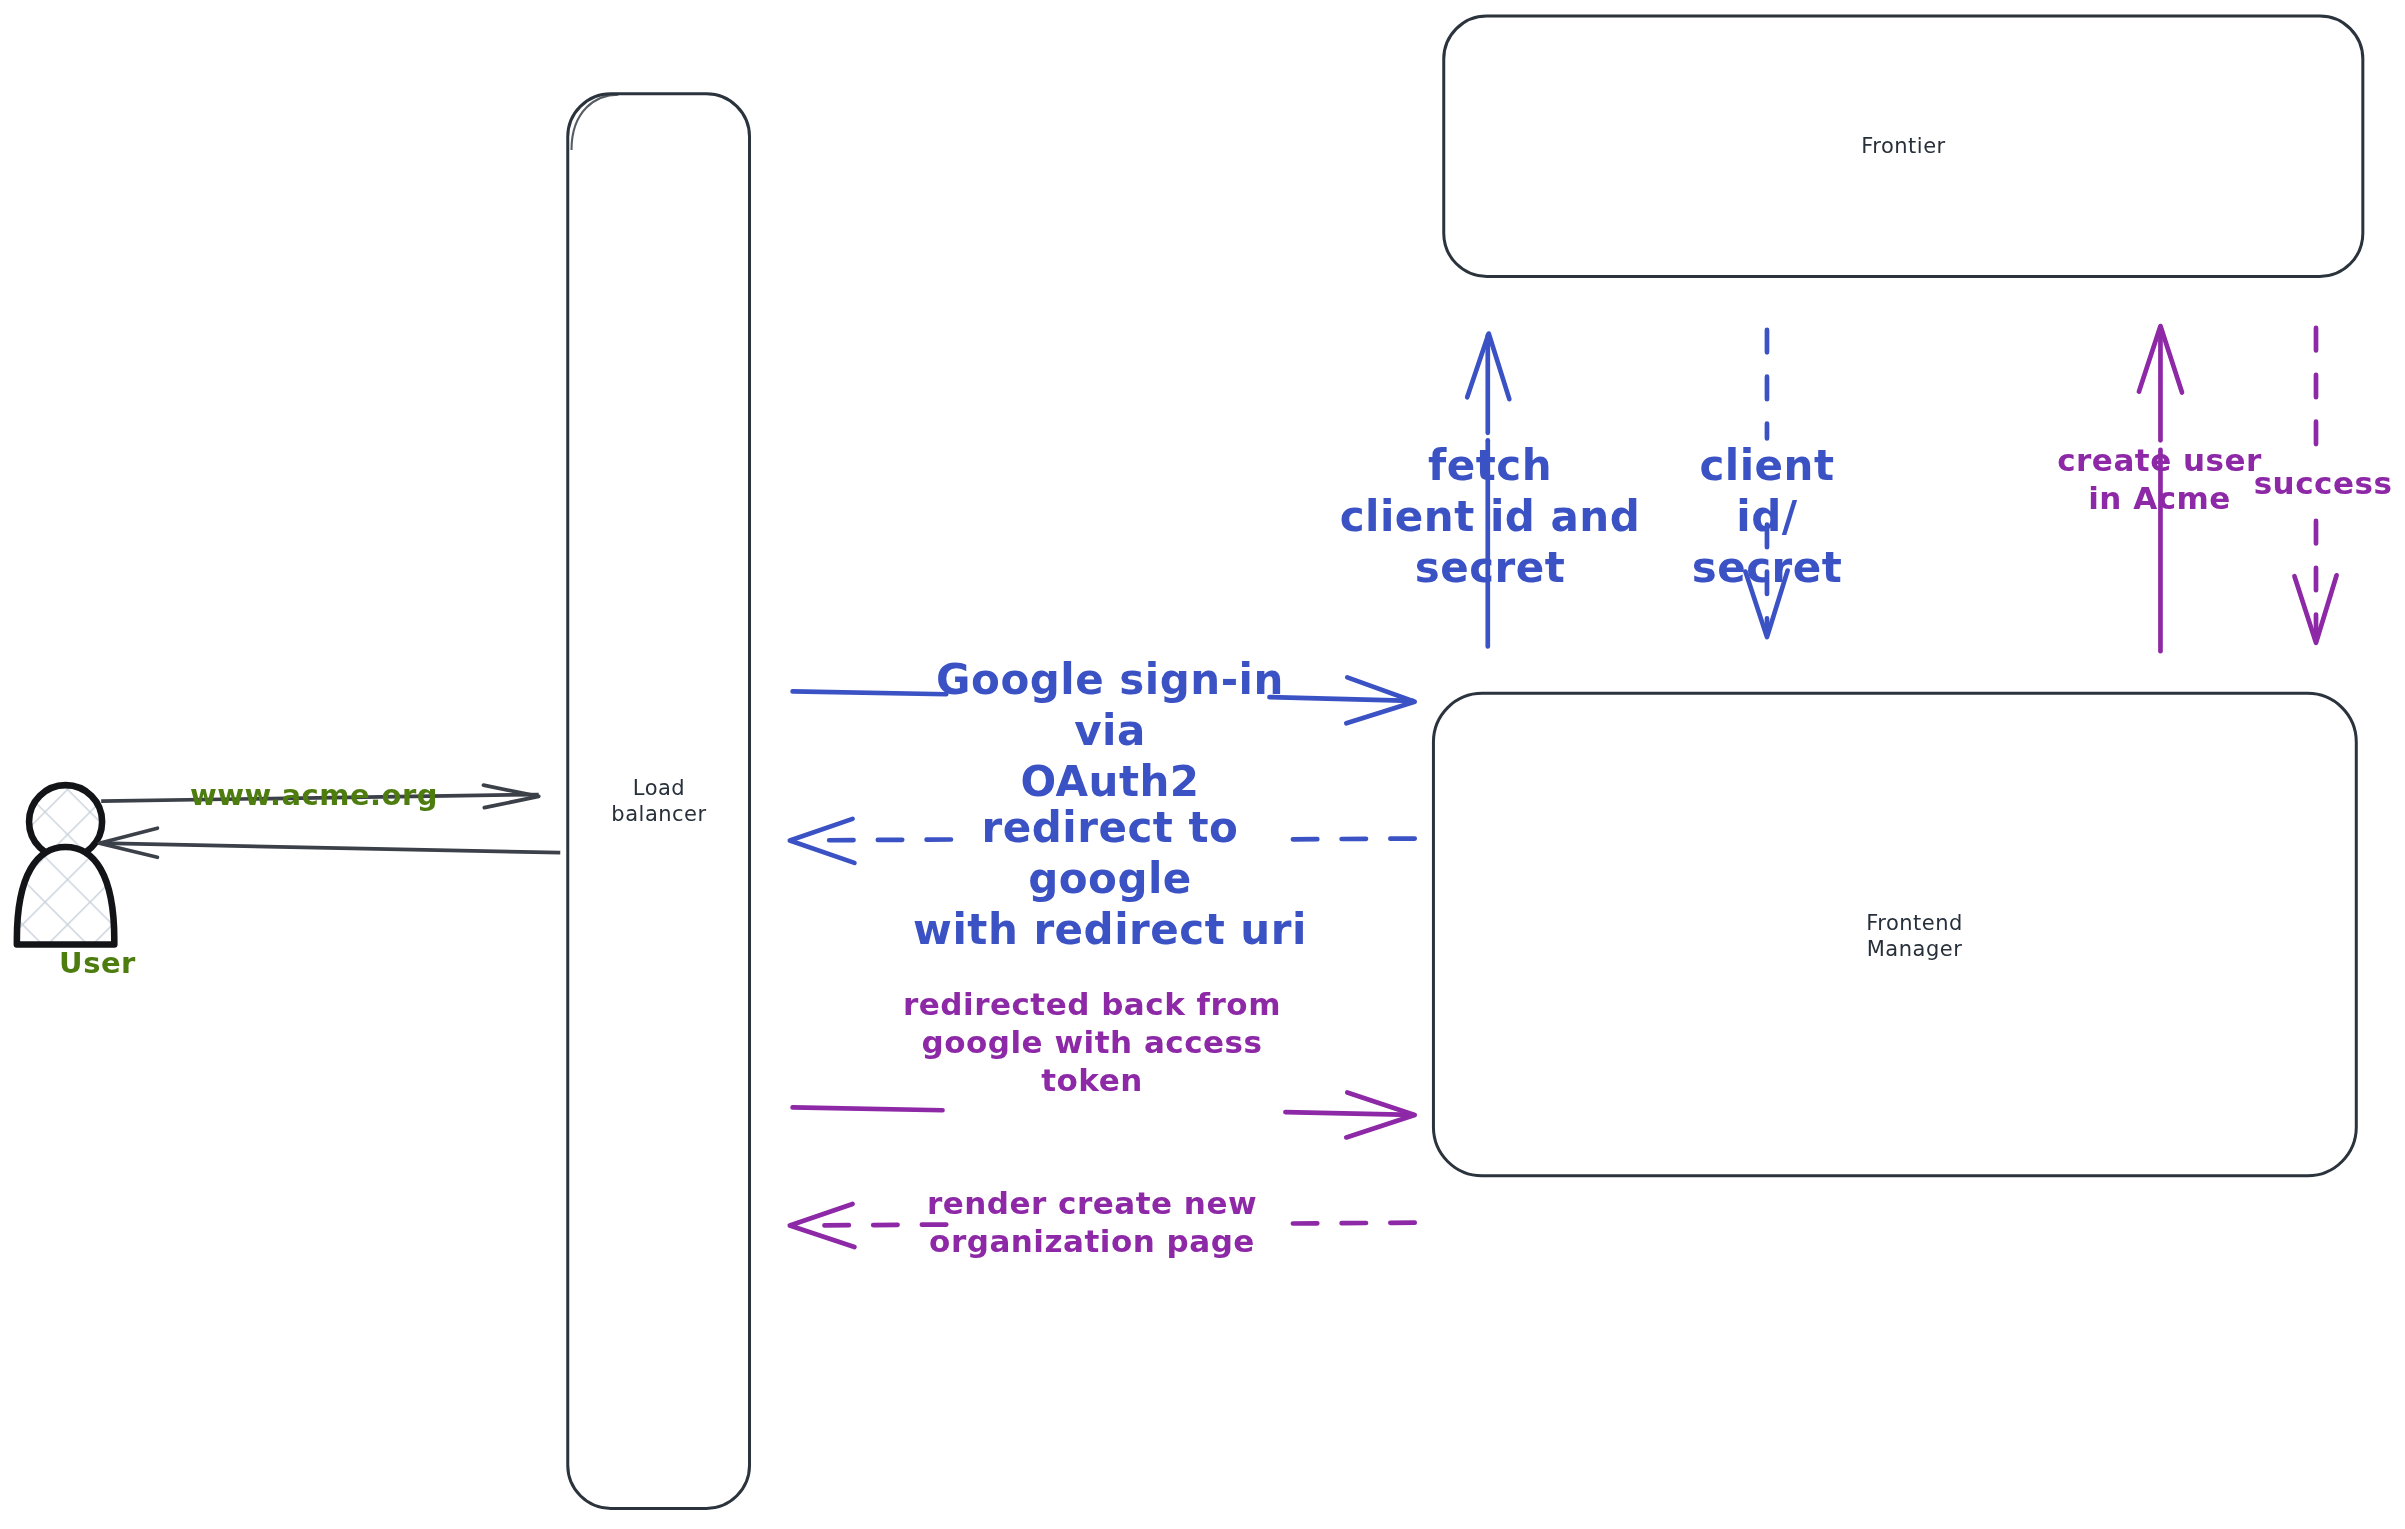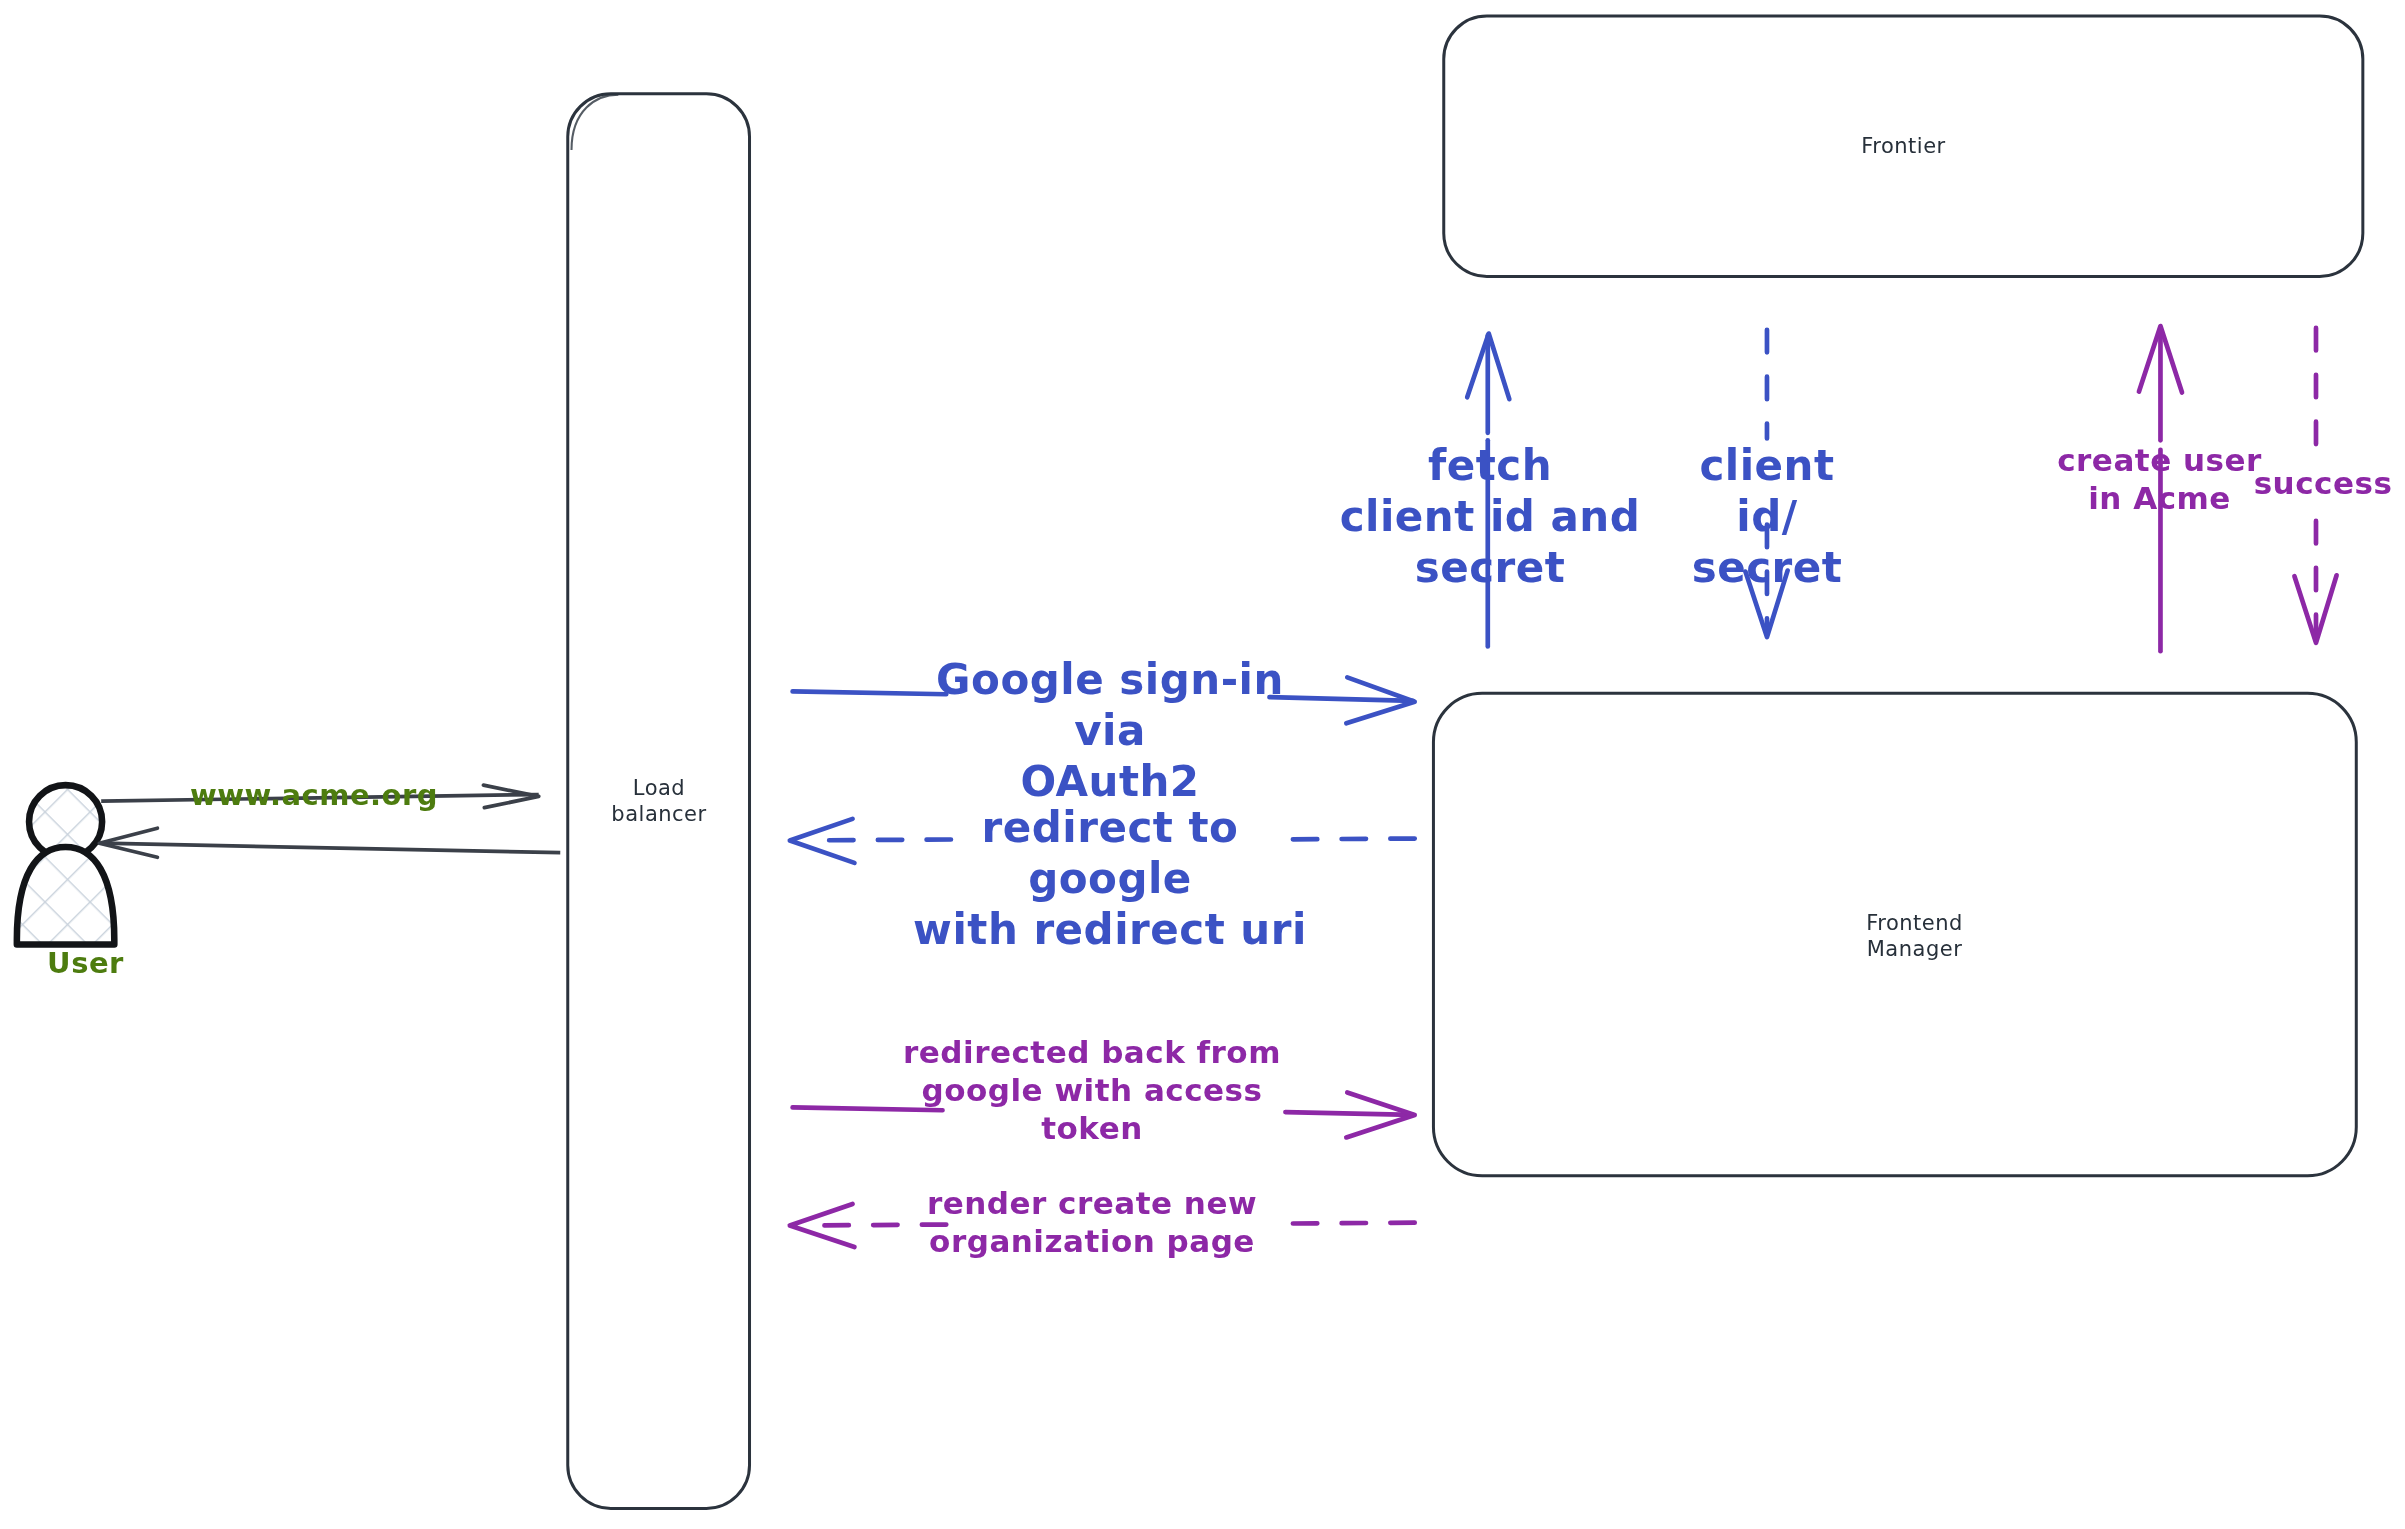--- a/index.html
+++ b/index.html
@@ -139,39 +139,39 @@
     <path d="M 2283 418 L 2306 348 L 2329 419" stroke="#8d28a6" stroke-width="5" fill="none" stroke-linecap="round" stroke-linejoin="round"></path>
   </g>
 
   <g>
     <path d="M 2472 350 L 2472 490" stroke="#8d28a6" stroke-width="5" fill="none" stroke-dasharray="24 26" stroke-linecap="round"></path>
     <path d="M 2472 556 L 2472 680" stroke="#8d28a6" stroke-width="5" fill="none" stroke-dasharray="24 26" stroke-linecap="round"></path>
     <path d="M 2449 615 L 2472 686 L 2494 614" stroke="#8d28a6" stroke-width="5" fill="none" stroke-linecap="round" stroke-linejoin="round"></path>
   </g>
 </svg>
 
-<div class="lbl dark-label" style="left:0px; top:946px; width:131px;padding-left:20px;">User</div>
+<div class="lbl dark-label" style="left:12px; top:946px; width:131px;padding-left:20px;">User</div>
 
 <div class="lbl node-label ctr" style="left:568px; top:750px; width:182px; height:103px; display:flex; white-space:pre-line;">Load
 balancer</div>
 
 <div class="lbl node-label ctr" style="left:1444px; top:126px; width:919px; height:41px; display:flex;">Frontier</div>
 
 <div class="lbl node-label ctr" style="left:1433px; top:895px; width:923px; height:84px; display:flex; white-space:pre-line;padding-left:20px;">Frontend
 Manager</div>
 
 <div class="lbl dark-label" style="left:178px; top:778px; width:272px;">www.acme.org</div>
 
 <div class="lbl blue-label" style="left:899px; top:654px; width:422px; white-space:pre-line;">Google sign-in via
 OAuth2</div>
 
 <div class="lbl blue-label" style="left:899px; top:802px; width:422px; white-space:pre-line;">redirect to google
 with redirect uri</div>
 
-<div class="lbl purple-label" style="left:881px; top:1034px; width:422px; white-space:pre-line;">redirected back from
+<div class="lbl purple-label" style="left:881px; top:986px; width:422px; white-space:pre-line;">redirected back from
 google with access
 token</div>
 
 <div class="lbl purple-label" style="left:881px; top:1185px; width:422px; white-space:pre-line;">render create new
 organization page</div>
 
 <div class="lbl blue-label" style="left:1293px; top:440px; width:394px; white-space:pre-line;">fetch
 client id and secret</div>
 
 <div class="lbl blue-label" style="left:1663px; top:440px; width:208px; white-space:pre-line;">client id/

